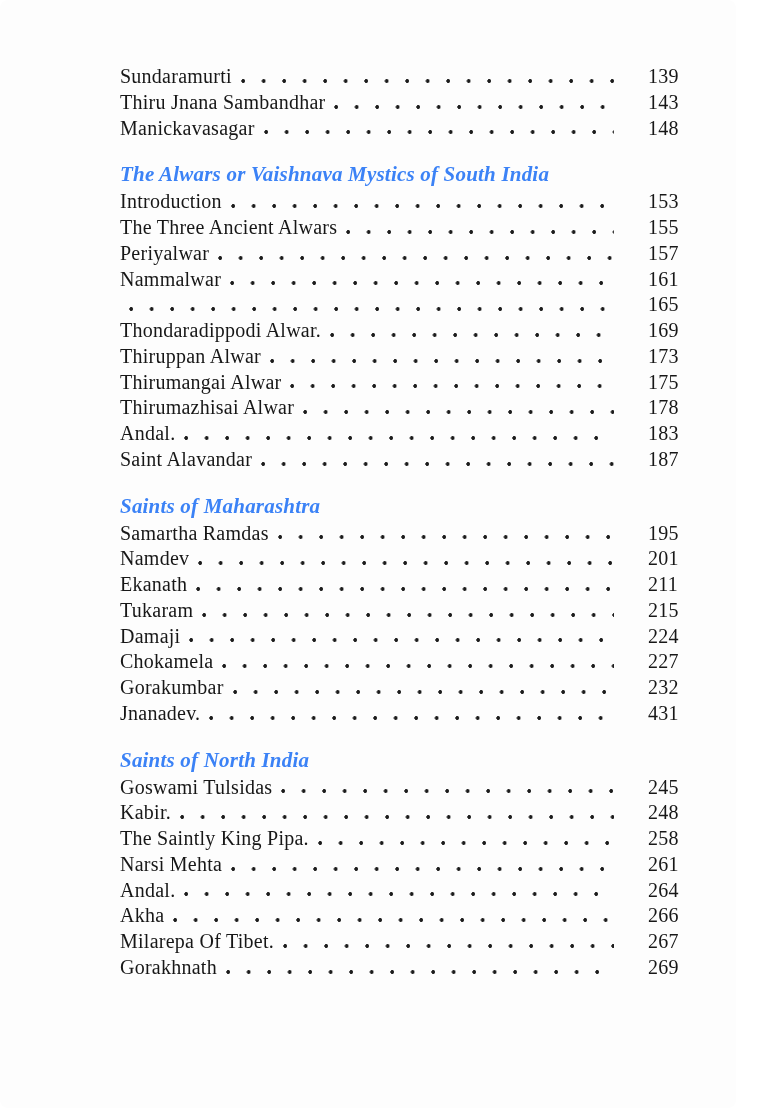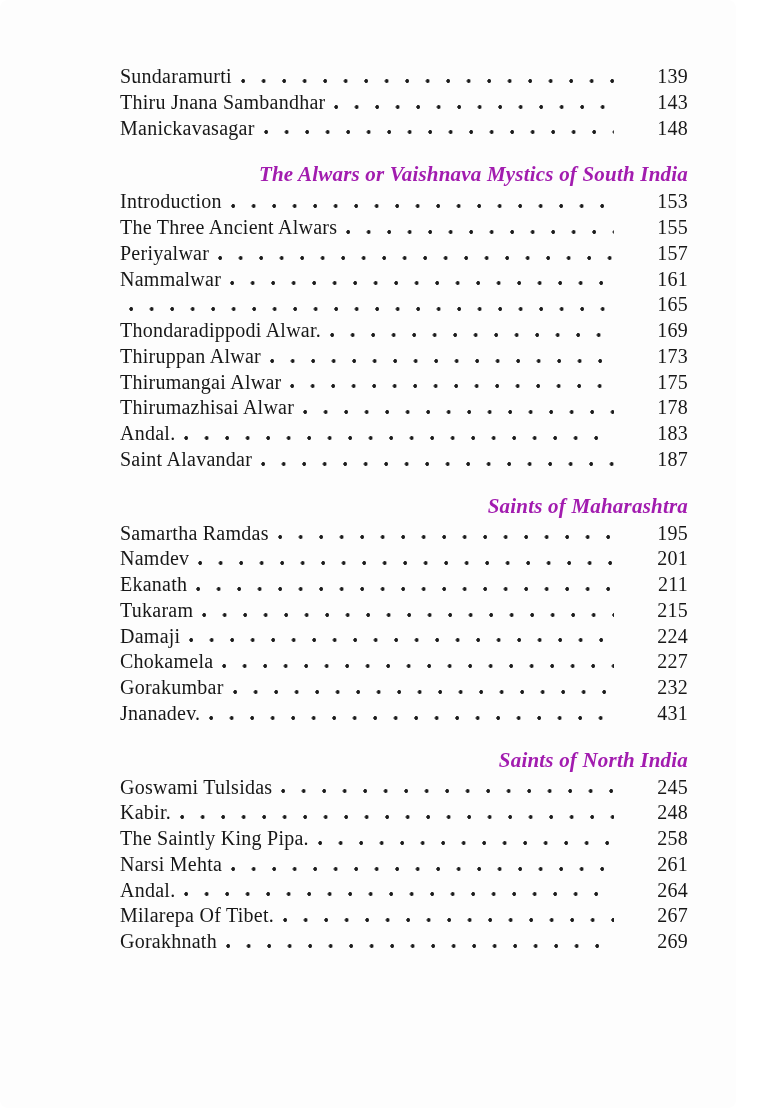--- a/index.html
+++ b/index.html
@@ -17,26 +17,26 @@
     color: #171717;
     border-radius: 8px;
   }
   .toc {
     position: absolute;
     top: 64px;
     left: 120px;
     width: 568px;
   }
   .section-heading {
-    text-align: right;
+    text-align: left;
     font-weight: bold;
     font-style: italic;
     font-size: 21px;
     line-height: 26px;
-    color: #a21caf;
+    color: #3b82f6;
     margin: 20px 0 2px 0;
     letter-spacing: 0.2px;
   }
   .entry {
     display: flex;
     align-items: baseline;
     height: 25.75px;
     line-height: 25.75px;
     font-size: 20px;
     letter-spacing: 0.25px;
@@ -51,21 +51,21 @@
     height: 6px;
     margin: 0 34px 6px 9px;
     background-image: radial-gradient(circle at 2.2px 3px, #1c1c1c 1.6px, rgba(0,0,0,0) 2.2px);
     background-size: 20.5px 6px;
     background-repeat: repeat-x;
     background-position: left bottom;
   }
   .entry-page {
     flex: 0 0 auto;
     width: 40px;
-    text-align: right;
+    text-align: left;
     white-space: nowrap;
   }
 </style>
 </head>
 <body>
 
 <div class="page">
   <div class="toc">
   <div class="toc-section">
 
@@ -240,20 +240,25 @@
     <span class="leader"></span>
     <span class="entry-page">261</span>
   </div>
 
   <div class="entry">
     <span class="entry-title">Andal.</span>
     <span class="leader"></span>
     <span class="entry-page">264</span>
   </div>
 
+  <div class="entry">
+    <span class="entry-title">Akha</span>
+    <span class="leader"></span>
+    <span class="entry-page">266</span>
+  </div>
 
   <div class="entry">
     <span class="entry-title">Milarepa Of Tibet.</span>
     <span class="leader"></span>
     <span class="entry-page">267</span>
   </div>
 
   <div class="entry">
     <span class="entry-title">Gorakhnath</span>
     <span class="leader"></span>

